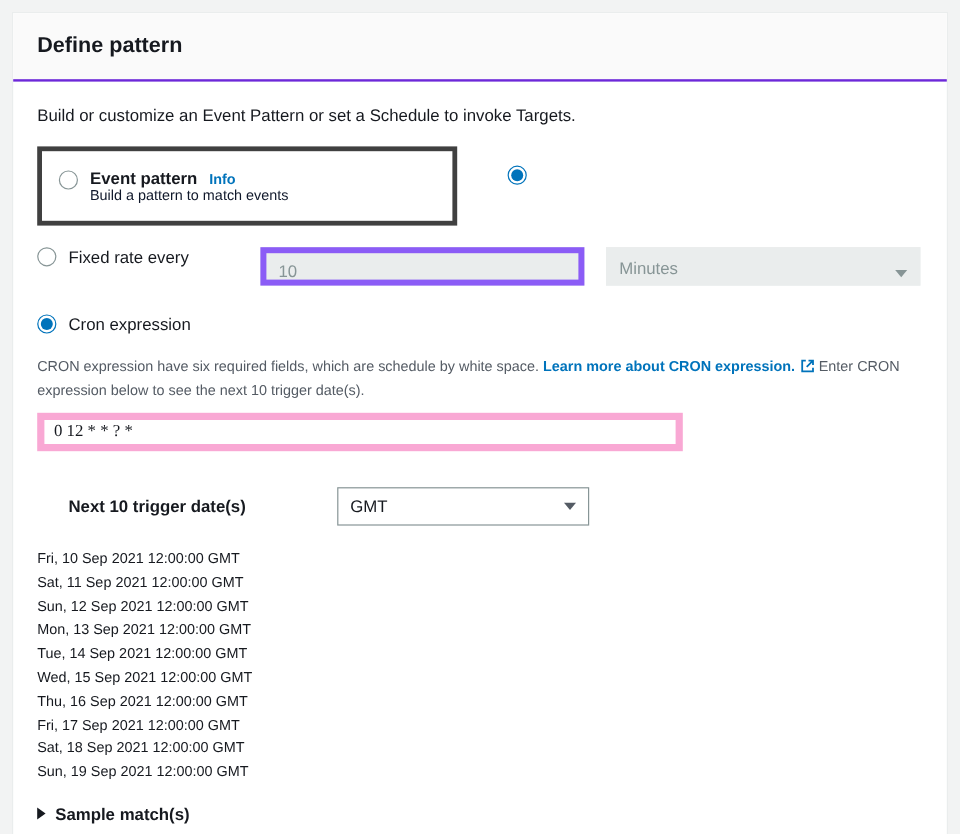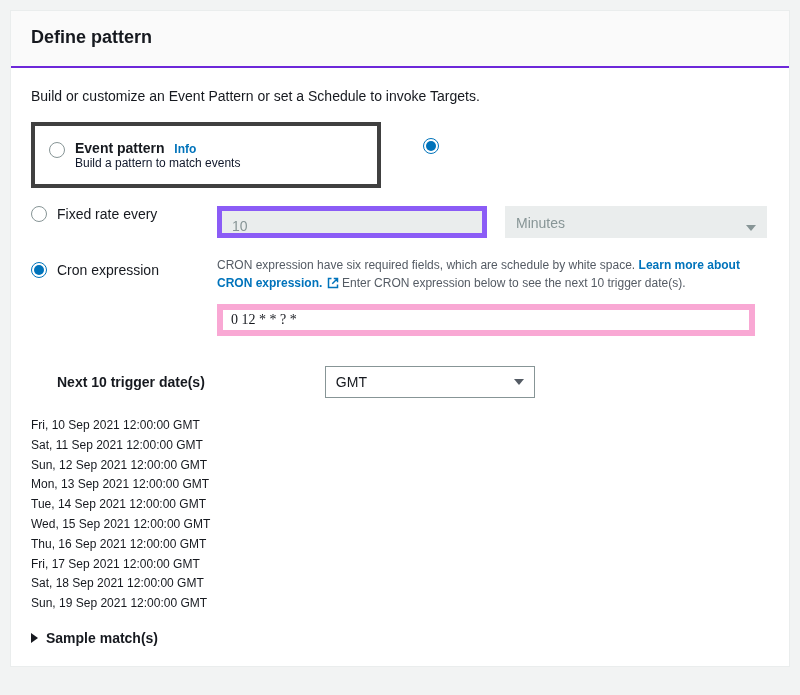--- a/index.html
+++ b/index.html
@@ -172,21 +172,21 @@
       font-size: 14px;
       width: 538px;
       height: 32px;
       color: #16191f;
       font-family: Liberation Serif, serif;
       margin-top: 10px;
     }
     .trigger-row {
       display: flex;
       align-items: center;
-      gap: 120px;
+      gap: 76px;
       margin-top: 30px;
       margin-bottom: 18px;
       padding-left: 26px;
       text-align: center;
     }
     .trigger-label {
       font-size: 14px;
       font-weight: 700;
     }
     .tz-select {
@@ -257,21 +257,21 @@
         <span class="sched-radio"></span>
         <span>Fixed rate every</span>
       </div>
       <div class="disabled-input" style="width:270px;">10</div>
       <div class="disabled-select" style="width:262px;">
         <span>Minutes</span>
         <span class="caret"></span>
       </div>
     </div>
 
-    <div class="schedule-row" style="margin-bottom:0;">
+    <div class="schedule-row" style="margin-bottom:0;flex-direction:column;">
       <div class="schedule-label" style="margin-top:6px;">
         <span class="sched-radio checked"></span>
         <span>Cron expression</span>
       </div>
       <div style="flex:1;">
         <div class="cron-help">
           <span>CRON expression have six required fields, which are schedule by white space. </span><span class="link"><span>Learn more about CRON expression.</span> <span class="ext-icon"><svg width="12" height="12" viewBox="0 0 16 16" fill="none" stroke="#0073bb" stroke-width="2">
                   <path d="M6 2H2v12h12v-4M9 2h5v5M14 2L7 9"></path>
                 </svg></span></span><span> Enter CRON expression below to see the next 10 trigger date(s).</span>
         </div>

